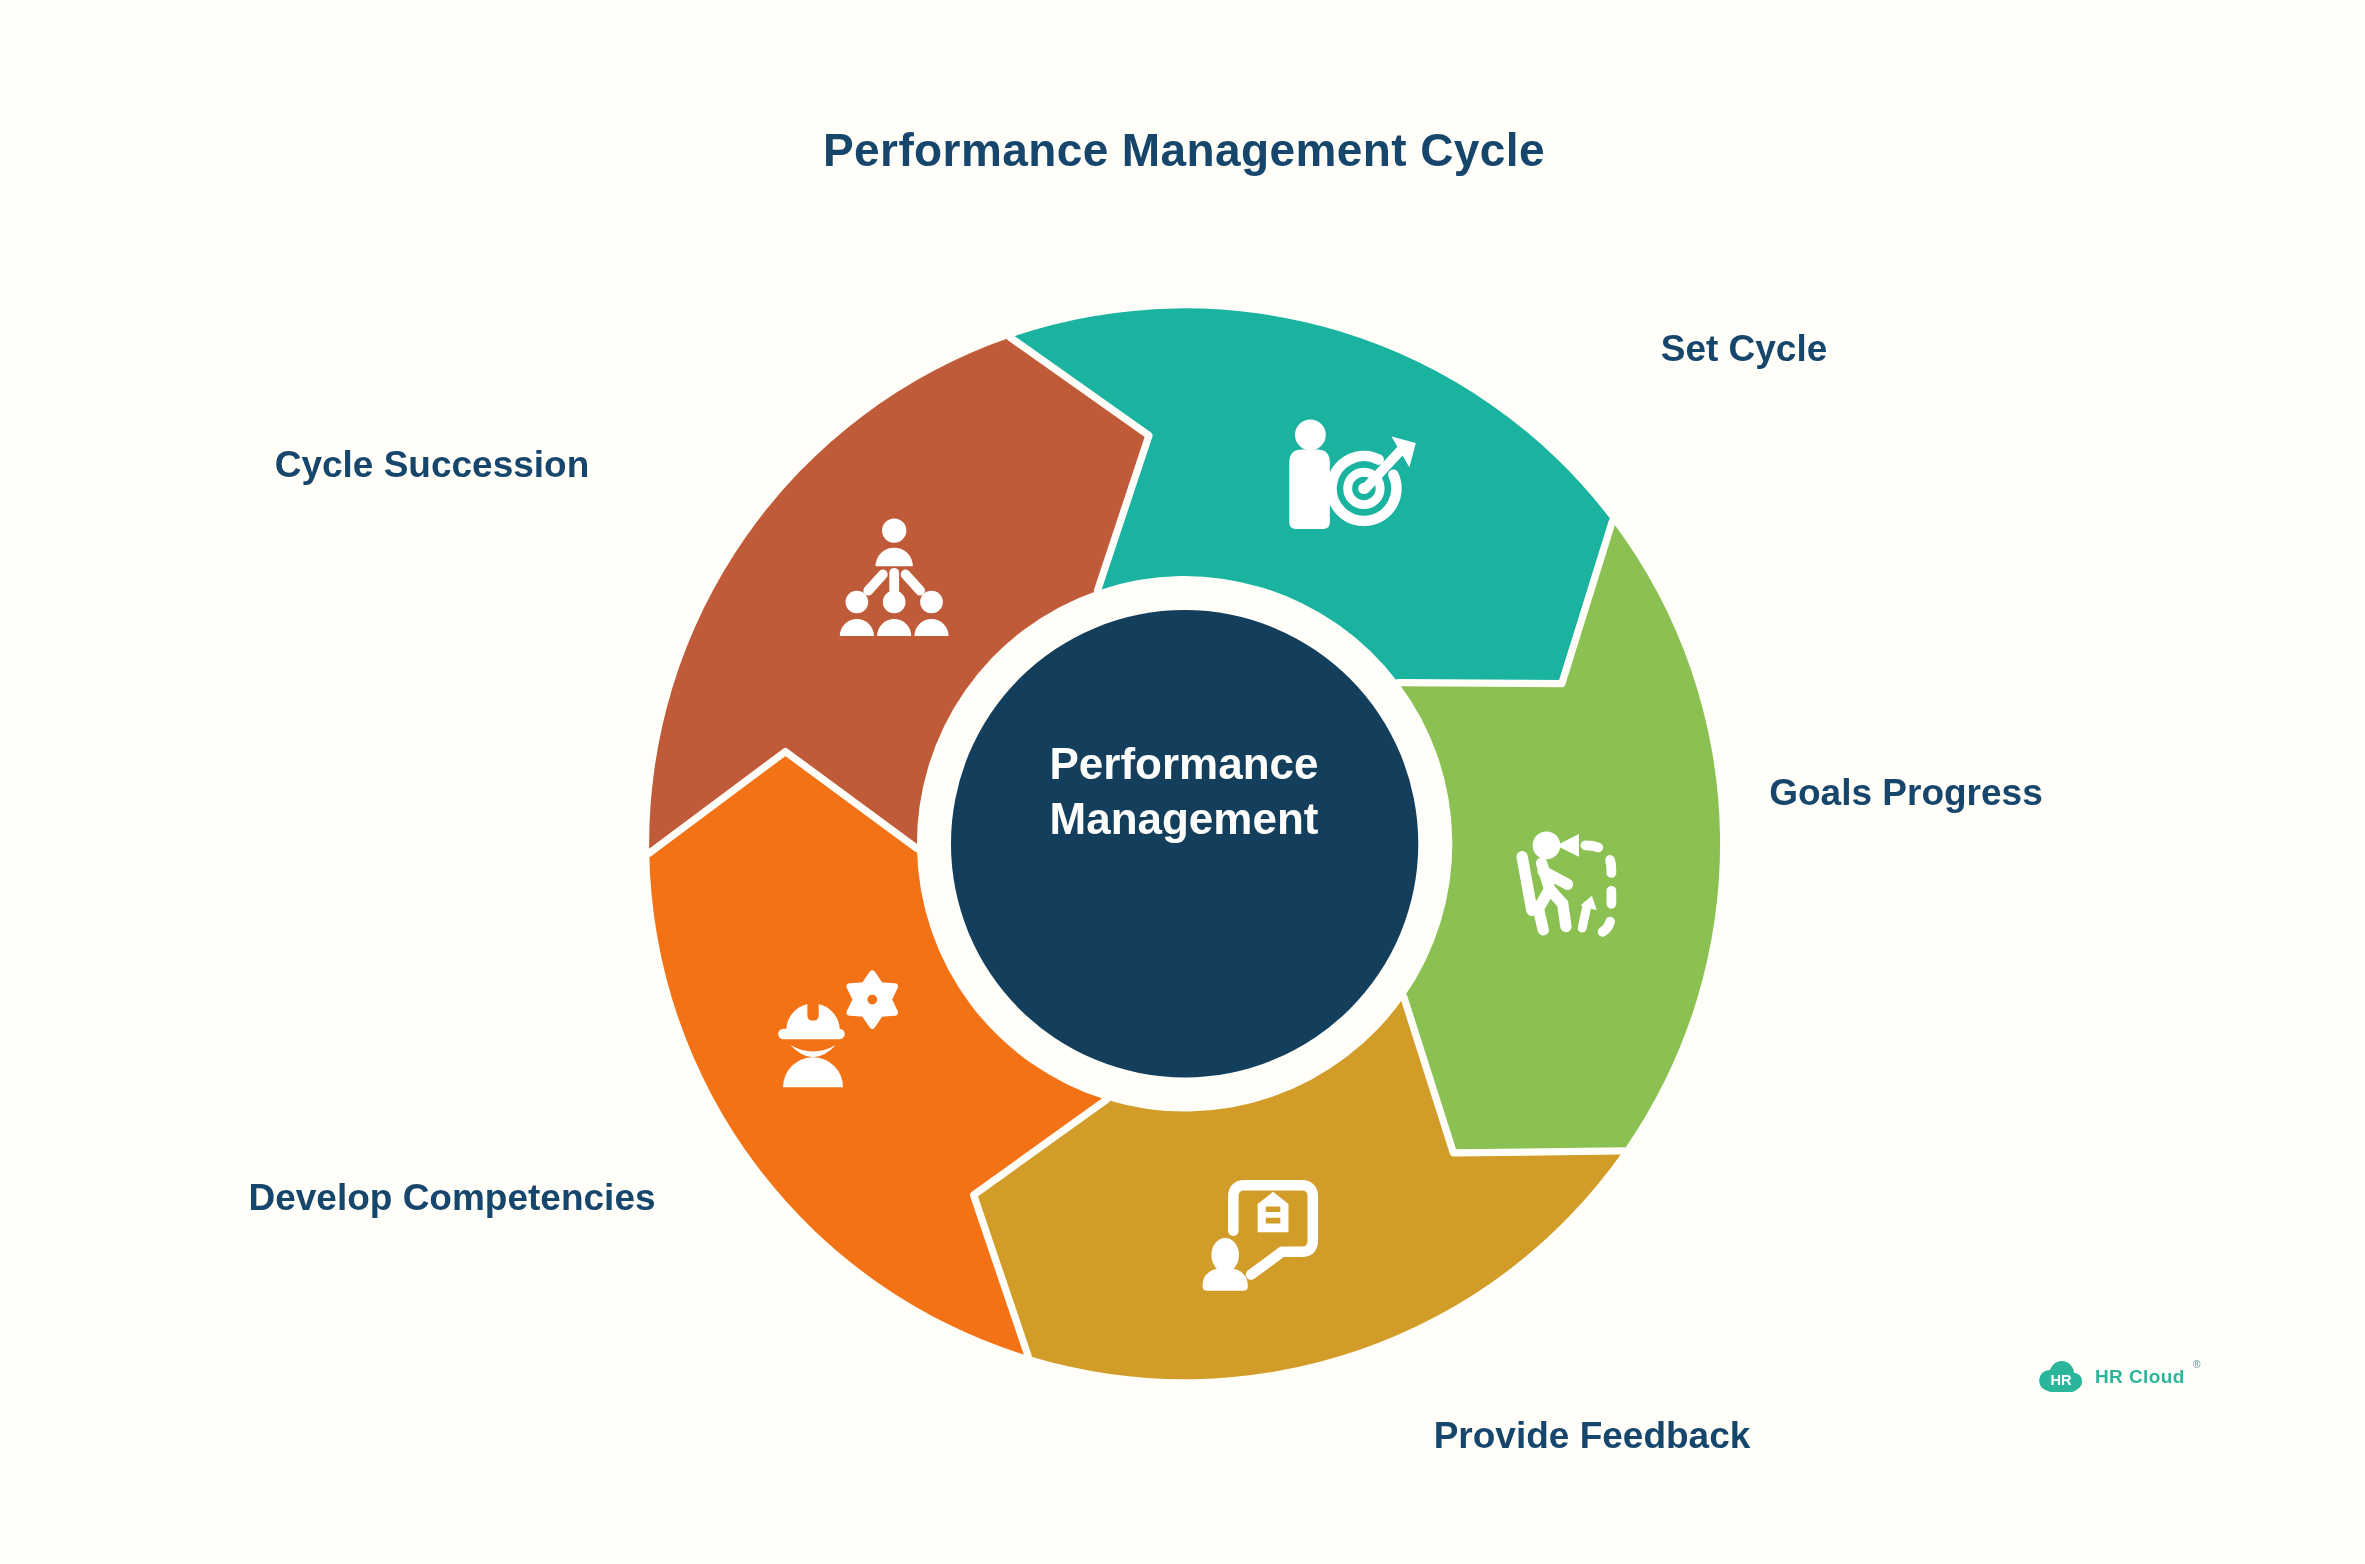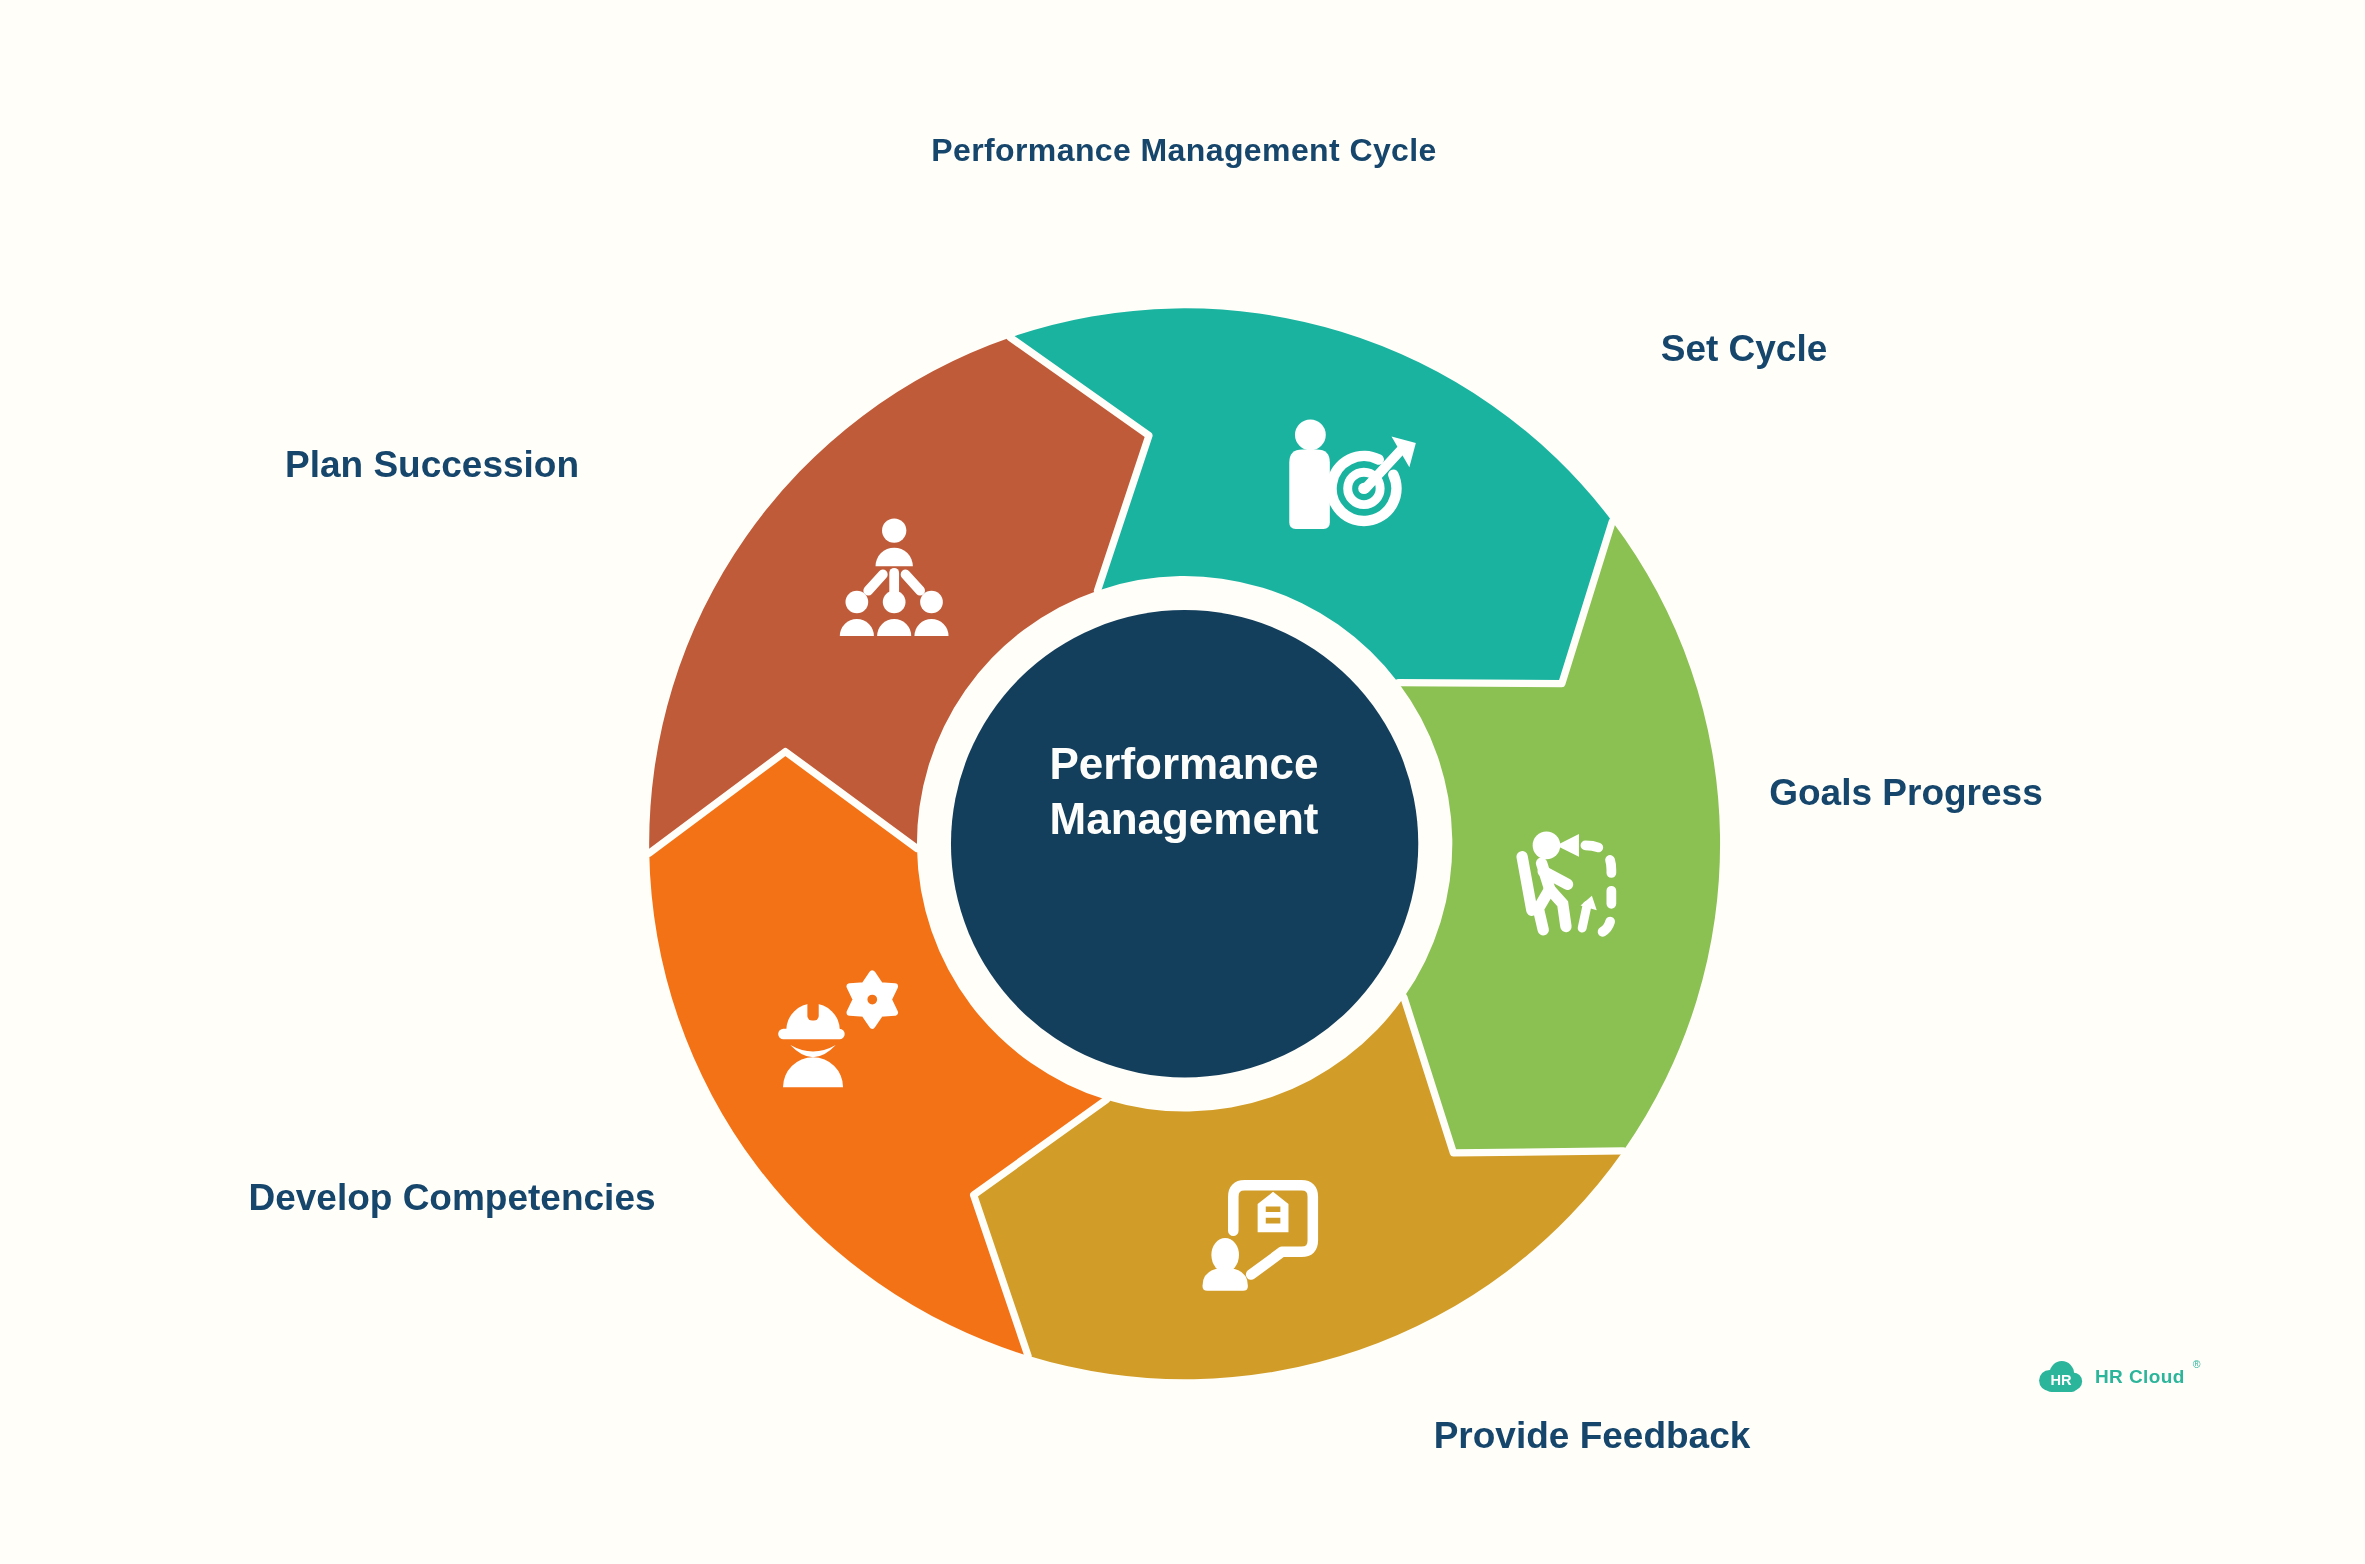--- a/index.html
+++ b/index.html
@@ -1,20 +1,20 @@
 <!DOCTYPE html>
 <html style="font-size:13px"><head>
 <meta charset="utf-8">
 <style>
   html,body{margin:0;padding:0}
   body{background:#FFFEF9}
   .stage{position:relative;width:2366px;height:1565px;background:#FFFEF9;
          font-family:"Liberation Sans",sans-serif;overflow:hidden}
   .title{position:absolute;left:1184px;top:150px;transform:translate(-50%,-50%);
-         font-size:32px;font-weight:700;color:#16466B;letter-spacing:0.4px;white-space:nowrap}
+         font-size:46px;font-weight:700;color:#16466B;letter-spacing:0.4px;white-space:nowrap}
   svg.cycle{position:absolute;left:0;top:0;width:2366px;height:1565px}
   .seg-label{position:absolute;transform:translate(-50%,-50%);font-size:37px;font-weight:700;
              color:#16466B;white-space:nowrap}
   .hub-label{position:absolute;left:1184px;top:791px;transform:translate(-50%,-50%);
              color:#FDFDFB;font-size:44px;font-weight:600;text-align:center;line-height:1.26;white-space:nowrap}
   .logo{position:absolute;left:2035px;top:1356px;display:flex;align-items:center;gap:8px}
   .logo .brand{color:#2BB59A;font-size:19px;font-weight:700;letter-spacing:0.4px;white-space:nowrap}
   .logo .reg{color:#2BB59A;font-size:10.5px;align-self:flex-start;margin-top:1.6px}
 </style>
 </head>
@@ -105,21 +105,21 @@
 
   <div class="hub-label">
     <div>Performance</div>
     <div>Management</div>
   </div>
 
   <div class="seg-label" style="left:1744px;top:349px">Set Cycle</div>
   <div class="seg-label" style="left:1906px;top:793px">Goals Progress</div>
   <div class="seg-label" style="left:1592px;top:1436px">Provide Feedback</div>
   <div class="seg-label" style="left:452px;top:1198px">Develop Competencies</div>
-  <div class="seg-label" style="left:432px;top:465px">Plan Succession</div>
+  <div class="seg-label" style="left:432px;top:465px">Cycle Succession</div>
 
   <div class="logo">
     <svg width="52" height="41" viewBox="0 0 64 50">
       <g fill="#2BB59A">
         <circle cx="18" cy="30" r="13"></circle>
         <circle cx="33" cy="21" r="15"></circle>
         <circle cx="47" cy="31" r="11"></circle>
         <rect x="12" y="28" width="41" height="16" rx="8"></rect>
       </g>
       <text x="32" y="36" text-anchor="middle" font-family="Liberation Sans, sans-serif" font-size="18" font-weight="700" fill="#FFFFFF">HR</text>

